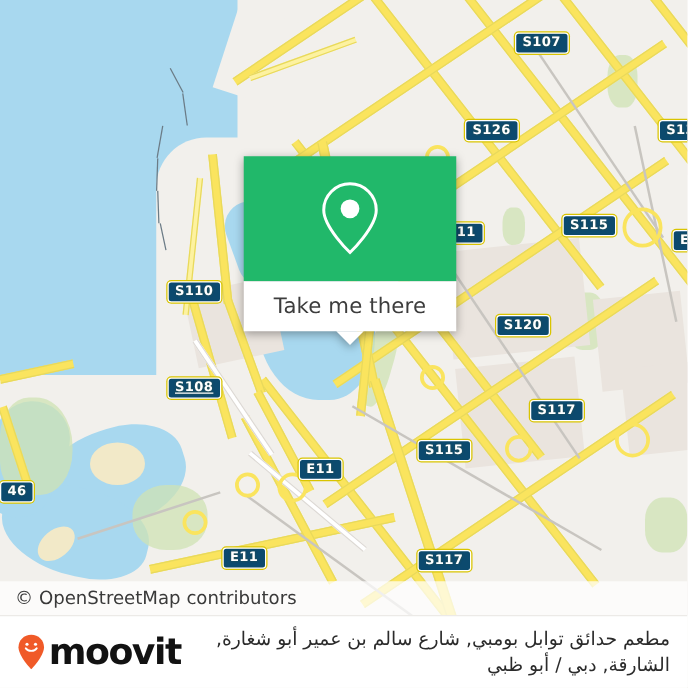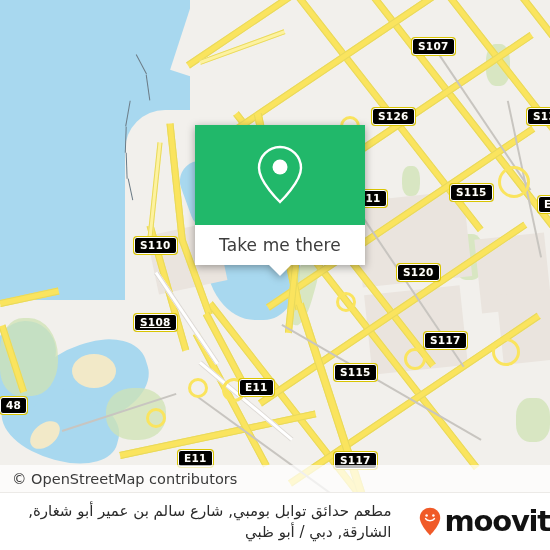--- a/index.html
+++ b/index.html
@@ -79,33 +79,32 @@
     position: absolute;
     border: 4px solid #fae45e;
     border-radius: 50%;
     background: transparent;
   }
   .ring.sm { border-width: 3px; }
 
   
   .shield {
     position: absolute;
-    background: #000000;
+    background: #0c4a6e;
     border: 1.5px solid #ffffff;
     box-shadow: 0 0 0 1px #d9c400;
     border-radius: 3px;
     color: #ffffff;
     font-size: 10.5px;
     font-weight: bold;
     letter-spacing: .3px;
     padding: 1px 5px 2px 5px;
     line-height: 12px;
     white-space: nowrap;
     text-shadow: 0 0 2px rgba(120,100,0,.35);
-    margin-top: 12px;
   }
 
   .city-label {
     position: absolute;
     color: #5a5a5a;
     font-size: 19px;
     white-space: nowrap;
     direction: rtl;
   }
 
@@ -336,21 +335,21 @@
         <div class="shield" style="left: 527px; top: 96px;">S130</div>
         <div class="shield" style="left: 352px; top: 178px;">E11</div>
         <div class="shield" style="left: 450px; top: 172px;">S115</div>
         <div class="shield" style="left: 538px; top: 184px;">E8</div>
         <div class="shield" style="left: 397px; top: 252px;">S120</div>
         <div class="shield" style="left: 134px; top: 225px;">S110</div>
         <div class="shield" style="left: 134px; top: 302px; text-decoration: underline;">S108</div>
         <div class="shield" style="left: 424px; top: 320px;">S117</div>
         <div class="shield" style="left: 334px; top: 352px;">S115</div>
         <div class="shield" style="left: 239px; top: 367px;">E11</div>
-        <div class="shield" style="left: 0px; top: 385px;">48</div>
+        <div class="shield" style="left: 0px; top: 385px;">46</div>
         <div class="shield" style="left: 178px; top: 438px;">E11</div>
         <div class="shield" style="left: 334px; top: 440px;">S117</div>
       </div>
 
   </div>
 
   <div id="attribution">
     <span id="attribution-text">© OpenStreetMap contributors</span>
   </div>
 
@@ -361,28 +360,28 @@
         <circle cx="24" cy="23" r="7.5" fill="#ffffff"></circle>
       </svg>
     </div>
     <div id="card-white">
       <span id="card-label">Take me there</span>
       <div id="card-tail"></div>
     </div>
   </div>
 
   <div id="footer">
-    <div id="place-info">مطعم حدائق توابل بومبي, شارع سالم بن عمير أبو شغارة, الشارقة, دبي / أبو ظبي</div>
     <div id="logo">
       <div id="logo-pin">
         <svg width="22" height="29" viewBox="0 0 22 29">
           <path d="M11 0.8 C5.2 0.8 0.8 5.2 0.8 10.8 C0.8 18 11 28.4 11 28.4
                    C11 28.4 21.2 18 21.2 10.8 C21.2 5.2 16.8 0.8 11 0.8 Z" fill="#f05a28"></path>
           <circle cx="7.6" cy="8.4" r="1.25" fill="#ffffff"></circle>
           <circle cx="14.4" cy="8.4" r="1.25" fill="#ffffff"></circle>
           <path d="M6.6 11.6 C8.1 14.4 13.9 14.4 15.4 11.6" fill="none" stroke="#ffffff" stroke-width="1.5" stroke-linecap="round"></path>
         </svg>
       </div>
       <span id="logo-word">moovit</span>
     </div>
+    <div id="place-info">مطعم حدائق توابل بومبي, شارع سالم بن عمير أبو شغارة, الشارقة, دبي / أبو ظبي</div>
   </div>
 
 </div>
 
 </body></html>

